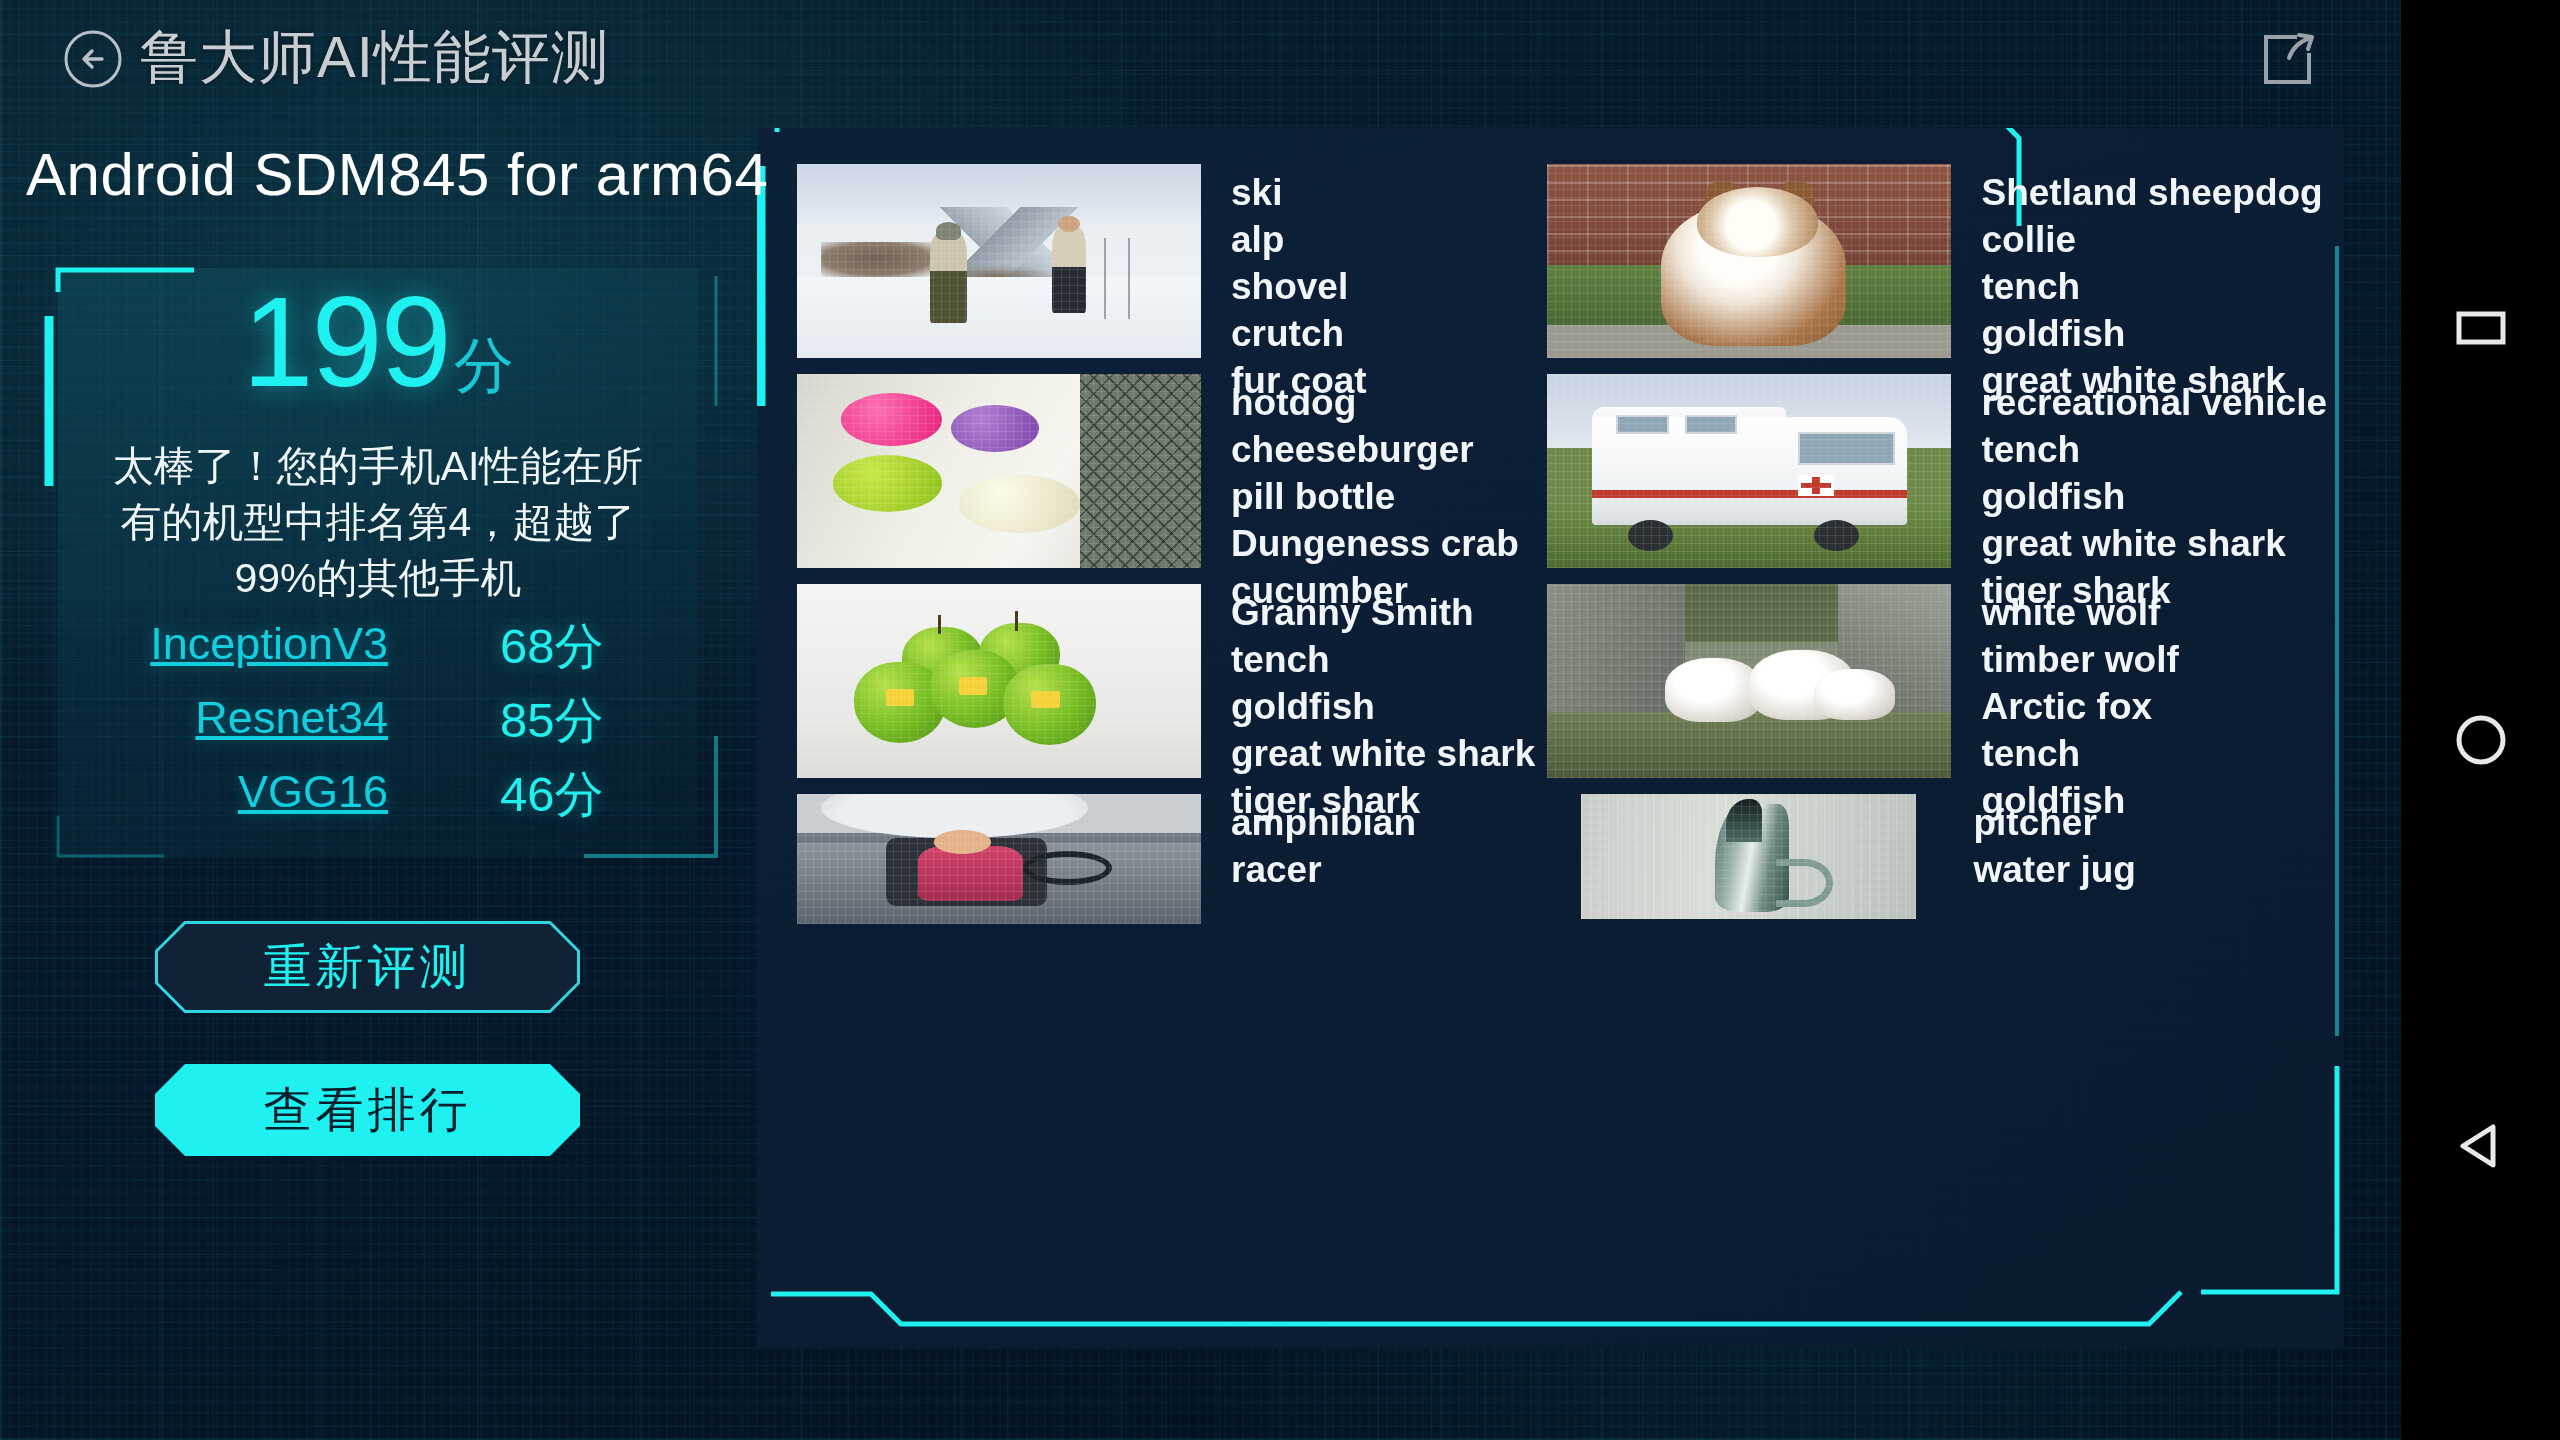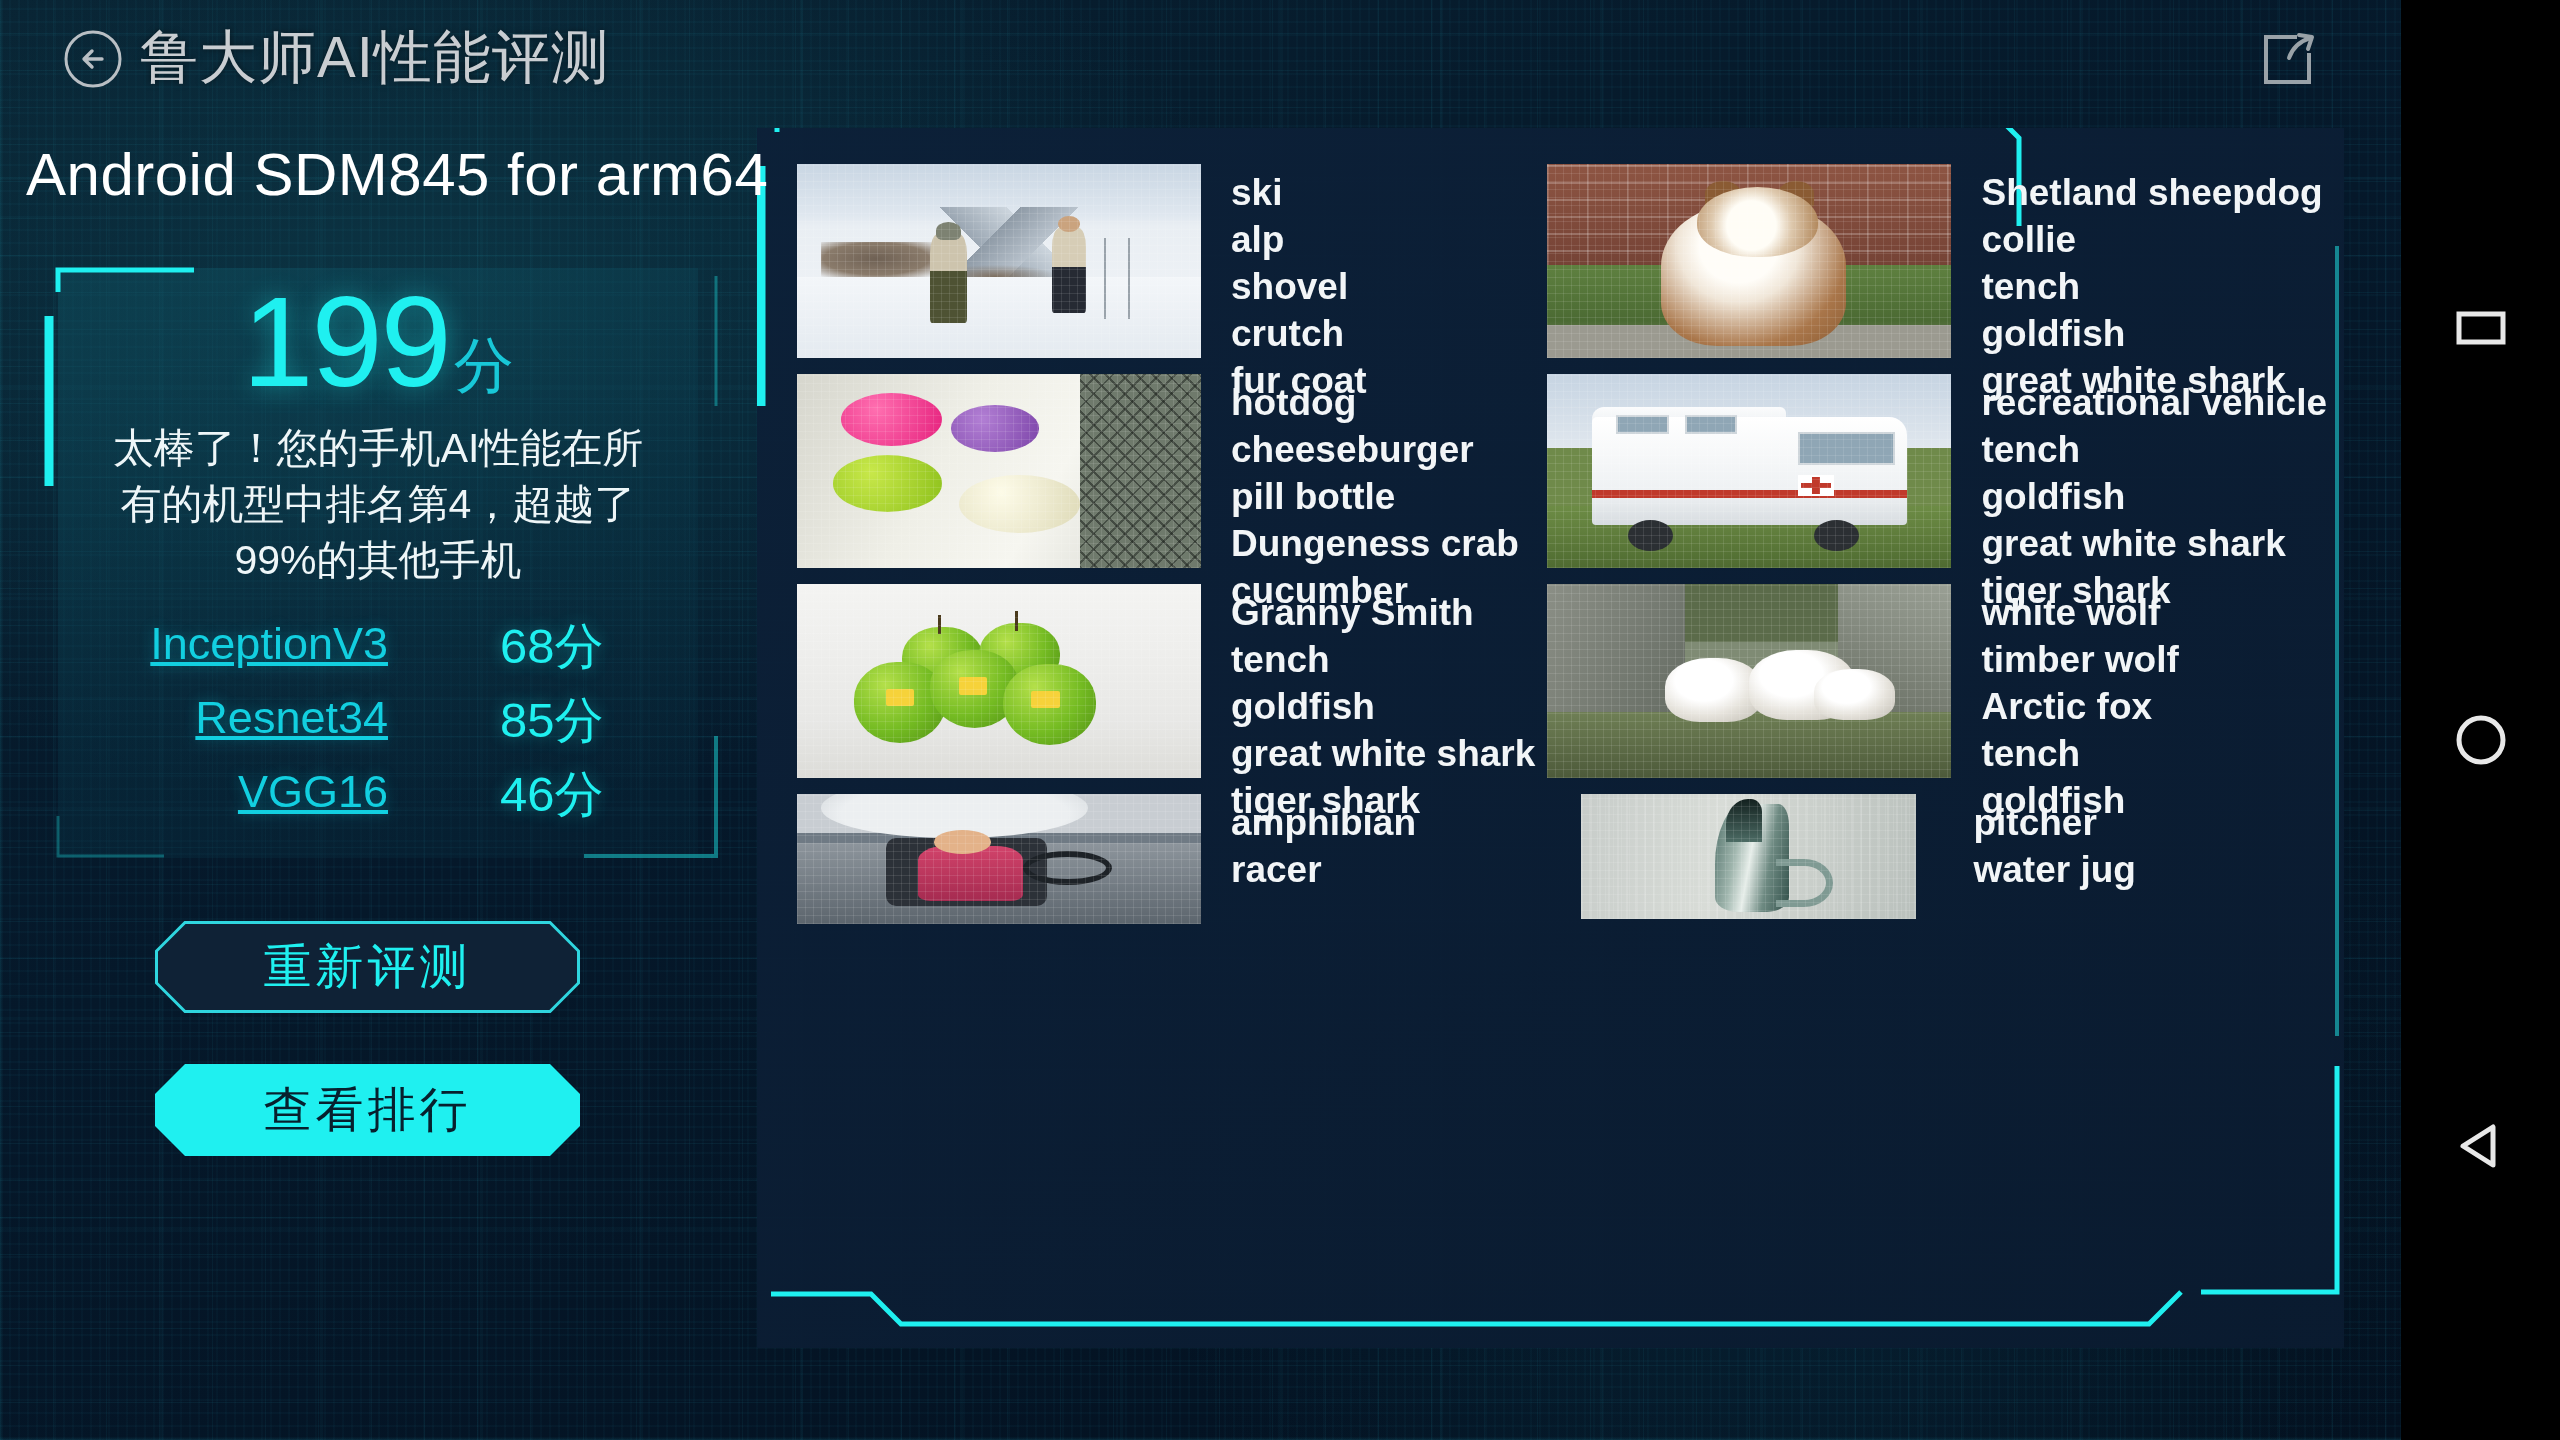--- a/index.html
+++ b/index.html
@@ -63,21 +63,21 @@
 
   #score-big {
     position:absolute; top:10px; left:0; width:100%; text-align:center;
     white-space:nowrap;
   }
   #score-big .num { font-size:128px; color:#1ff0f0; line-height:1; letter-spacing:-2px;
     text-shadow:0 0 26px rgba(31,240,240,.45); }
   #score-big .unit { font-size:60px; color:#18c8d8; margin-left:4px; }
 
   #score-desc {
-    position:absolute; top:152px; left:54px; width:532px; text-align:center;
+    position:absolute; top:170px; left:54px; width:532px; text-align:center;
     font-size:41px; line-height:56px; color:#eef6f8;
   }
 
   #metrics { position:absolute; top:350px; left:0; width:100%; }
   .metric { position:relative; height:74px; }
   .metric .m-name {
     position:absolute; right:calc(100% - 330px); top:0;
     font-size:45px; color:#12cfe0; white-space:nowrap;
     text-shadow:0 0 14px rgba(18,207,224,.35);
     text-decoration:underline;

